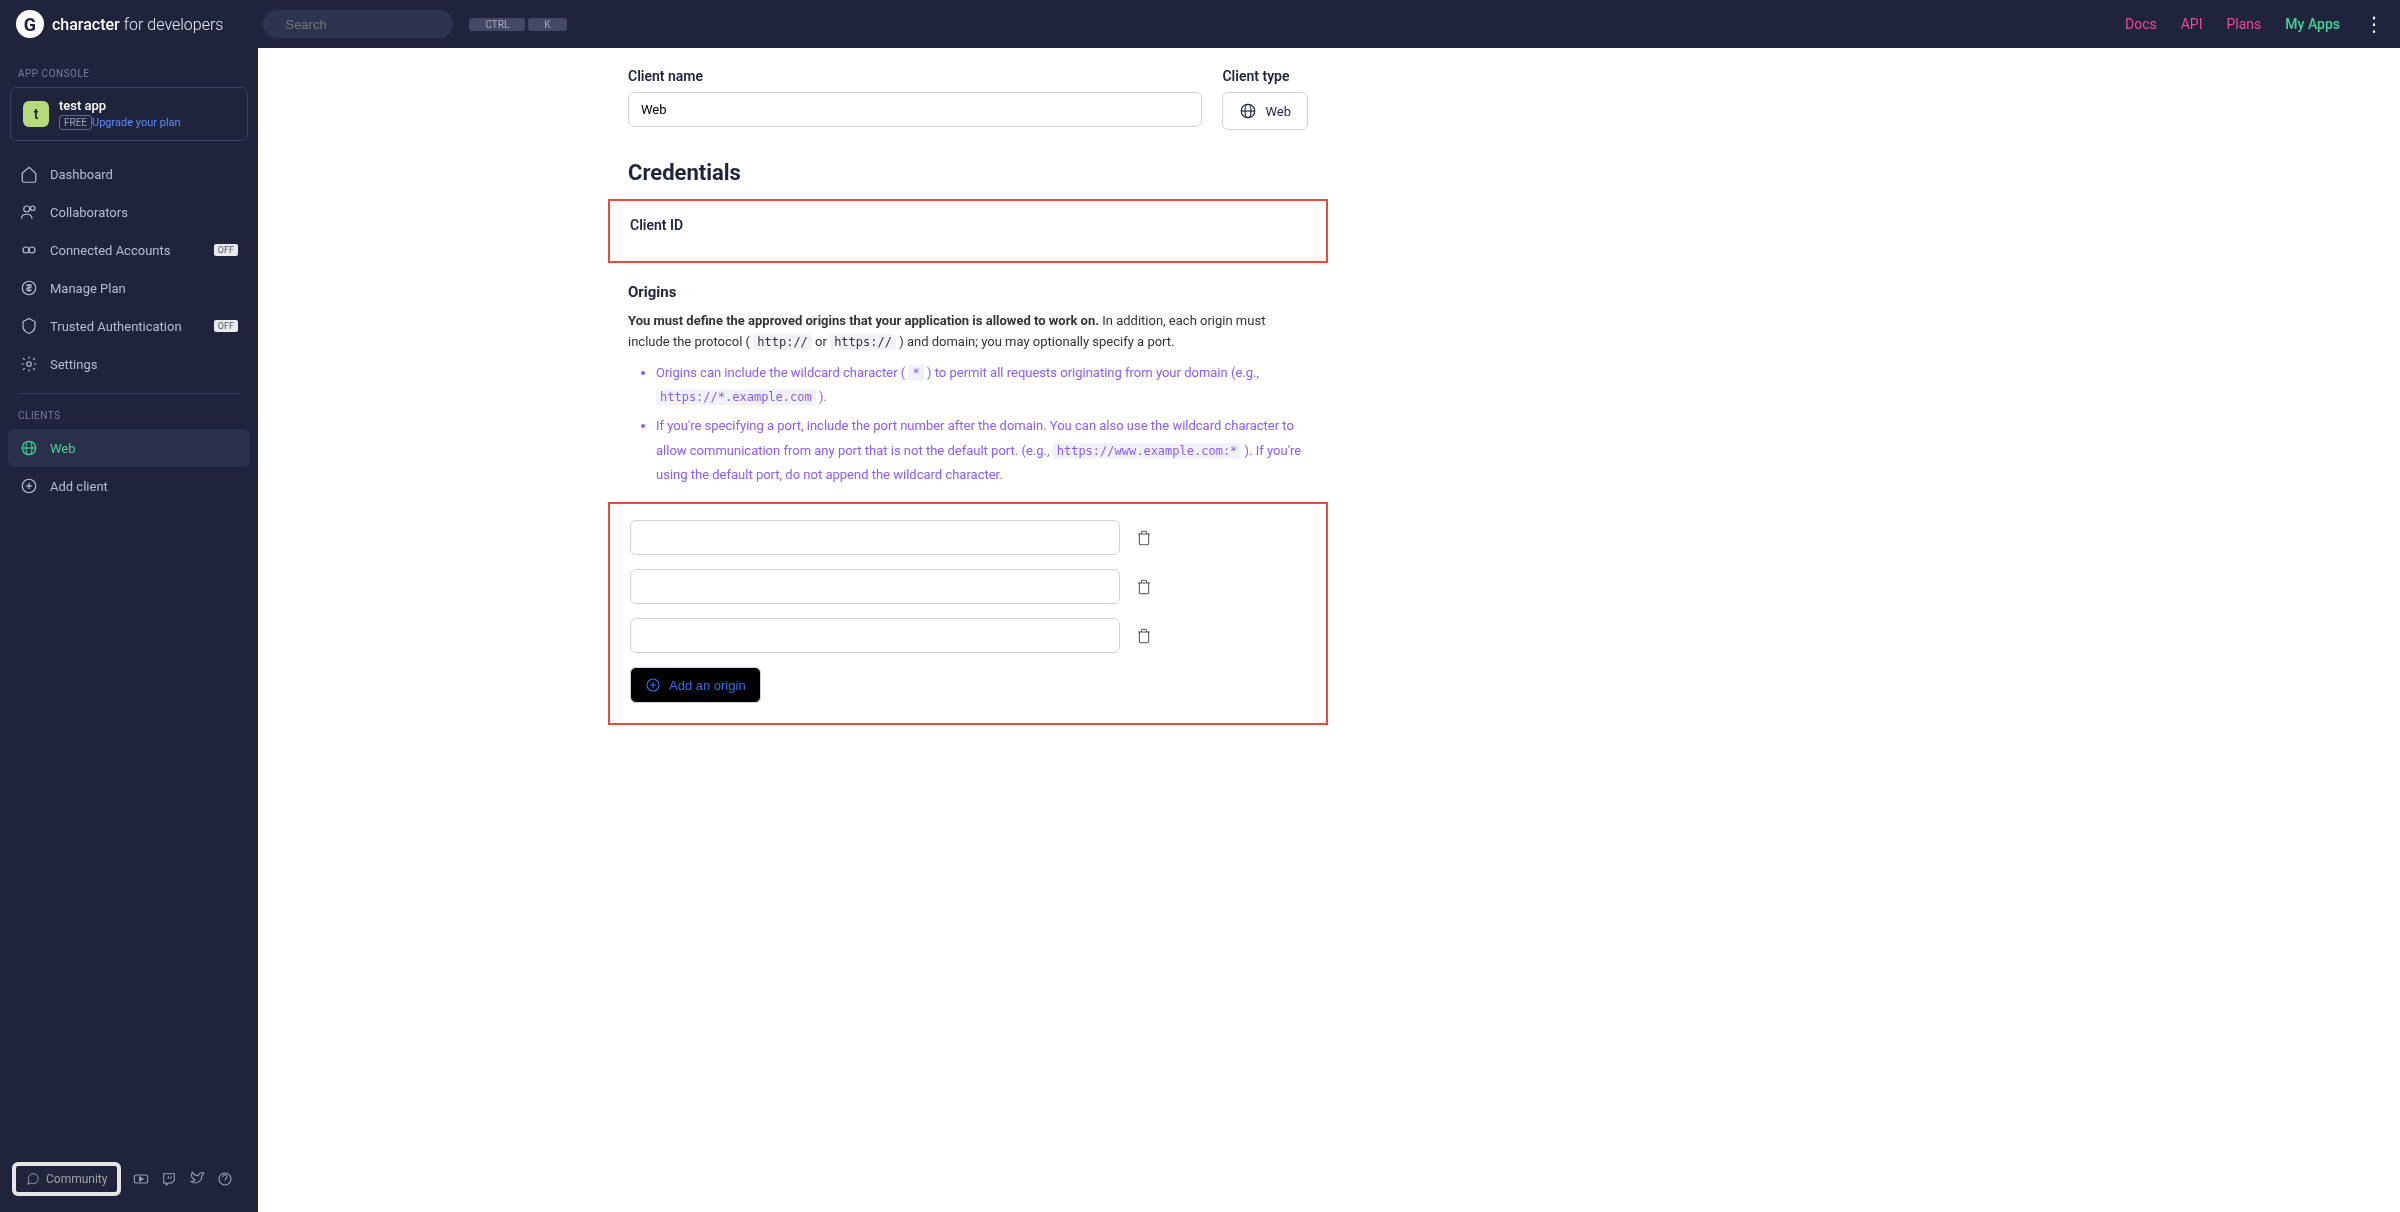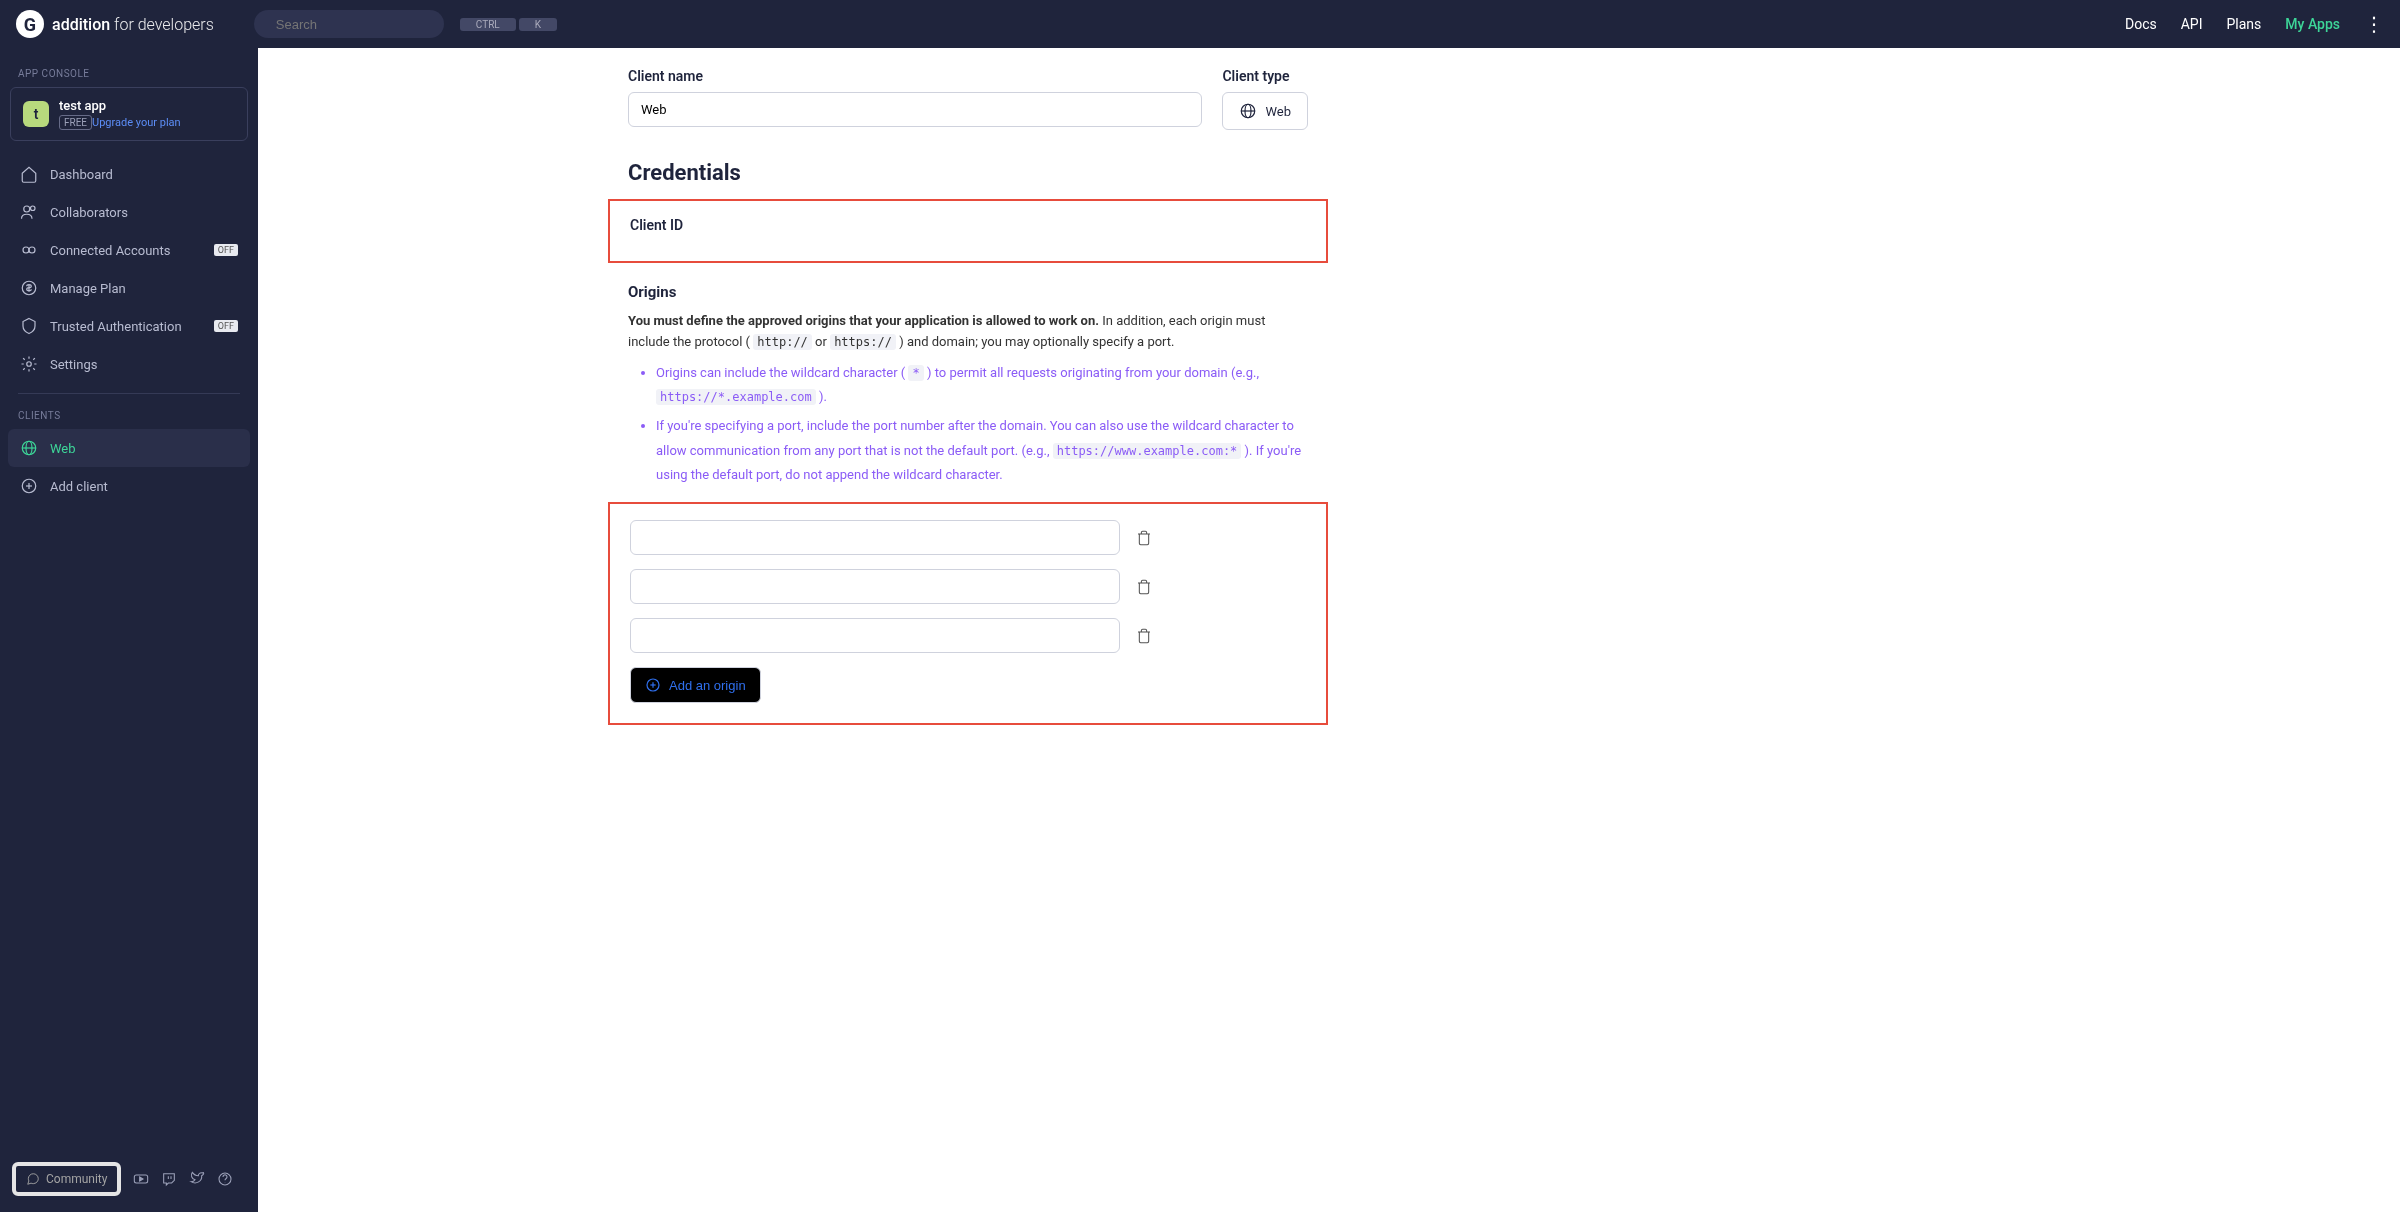--- a/index.html
+++ b/index.html
@@ -39,21 +39,21 @@
 }
 .kbd-hint { display: flex; gap: 3px; }
 .kbd {
   background: #434866; color: #aab; font-size: 10px;
   padding: 1px 16px; border-radius: 3px;
 }
 .nav-links {
   margin-left: auto; display: flex; align-items: center; gap: 24px;
   color: #fff; font-size: 14px;
 }
-.nav-links a { color: #ffffff; text-decoration: none; }
+.nav-links a { color: #ec4899; text-decoration: none; }
 .nav-links a.accent { color: #3dd598; font-weight: 500; }
 .dots { font-size: 20px; cursor: pointer; }
 .layout { display: flex; height: calc(100vh - 48px); }
 .sidebar {
   width: 258px; background: #1f243c; color: #9ba0b8;
   display: flex; flex-direction: column;
   padding: 16px 8px 8px;
 }
 .section-title {
   text-transform: uppercase; font-size: 10px; letter-spacing: 0.5px;
@@ -151,21 +151,21 @@
   color: #2f6fed; font-size: 13px; cursor: pointer; background: #000000;
 }
 </style>
 </head>
 <body>
 
 <div class="header">
   <div class="logo">
     <div class="logo-mark">G</div>
     <div class="logo-text">
-      <span>addition</span> <span class="light">for developers</span>
+      <span>character</span> <span class="light">for developers</span>
     </div>
   </div>
   <div class="search-wrap">
     <svg viewBox="0 0 24 24" fill="none" stroke="#9ba0b8" stroke-width="2">
         <circle cx="11" cy="11" r="7"></circle>
         <line x1="21" y1="21" x2="17" y2="17"></line>
       </svg>
     <input placeholder="Search" style="">
     <span class="kbd-hint">
       <span class="kbd">CTRL</span>

